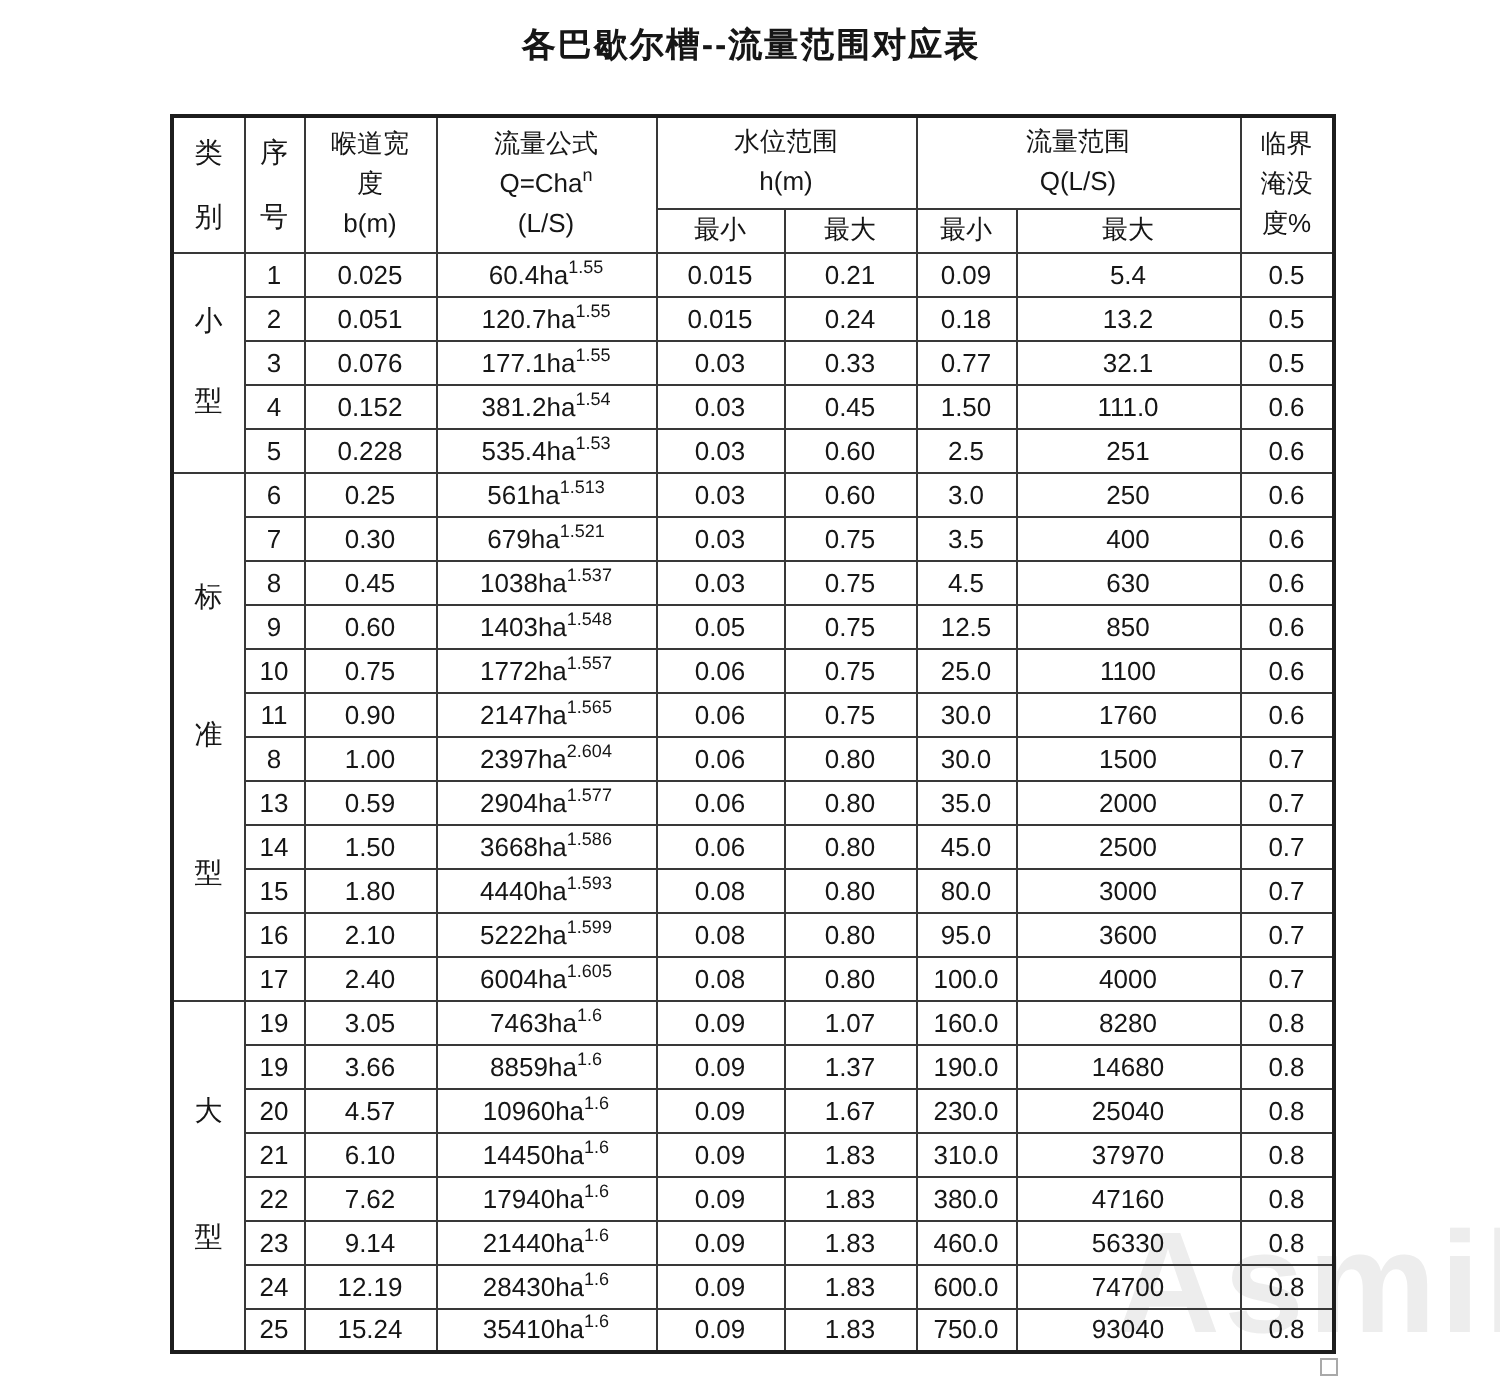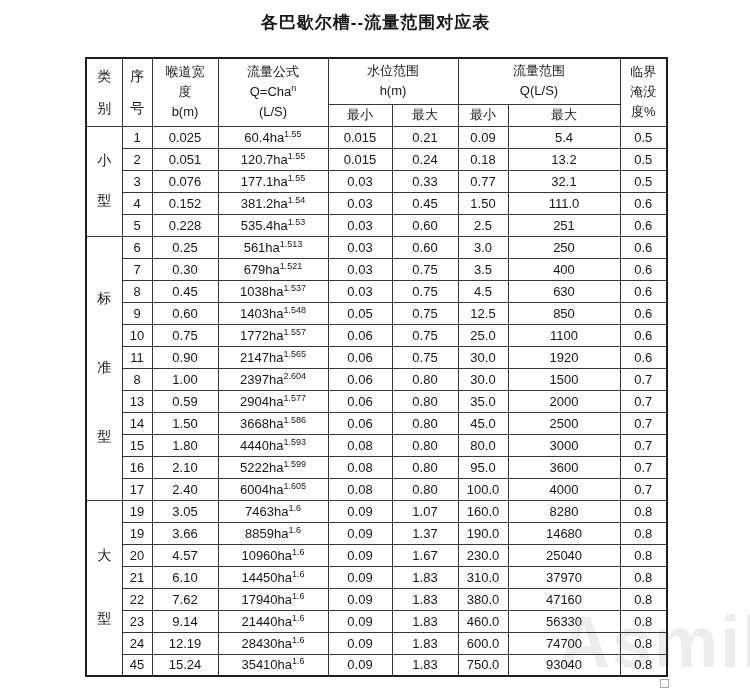--- a/index.html
+++ b/index.html
@@ -269,21 +269,21 @@
           <td>1100</td>
           <td>0.6</td>
         </tr>
         <tr>
           <td>11</td>
           <td>0.90</td>
           <td>2147ha<sup>1.565</sup></td>
           <td>0.06</td>
           <td>0.75</td>
           <td>30.0</td>
-          <td>1920</td>
+          <td>1760</td>
           <td>0.6</td>
         </tr>
         <tr>
           <td>8</td>
           <td>1.00</td>
           <td>2397ha<sup>2.604</sup></td>
           <td>0.06</td>
           <td>0.80</td>
           <td>30.0</td>
           <td>1500</td>
@@ -409,21 +409,21 @@
           <td>24</td>
           <td>12.19</td>
           <td>28430ha<sup>1.6</sup></td>
           <td>0.09</td>
           <td>1.83</td>
           <td>600.0</td>
           <td>74700</td>
           <td>0.8</td>
         </tr>
         <tr>
-          <td>45</td>
+          <td>25</td>
           <td>15.24</td>
           <td>35410ha<sup>1.6</sup></td>
           <td>0.09</td>
           <td>1.83</td>
           <td>750.0</td>
           <td>93040</td>
           <td>0.8</td>
         </tr>
       </tbody>
   </table>

